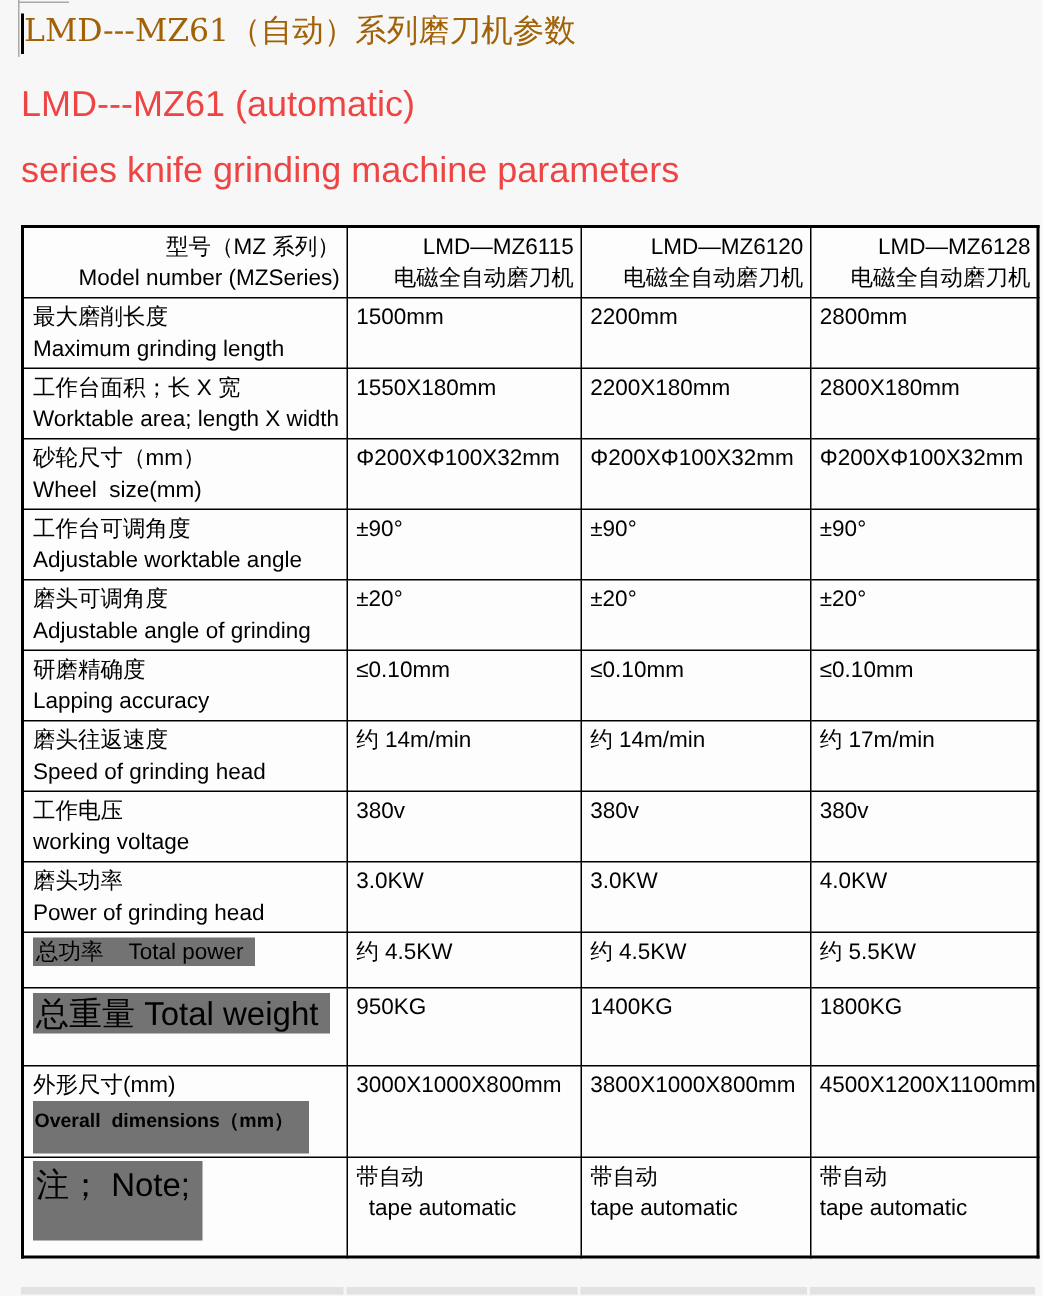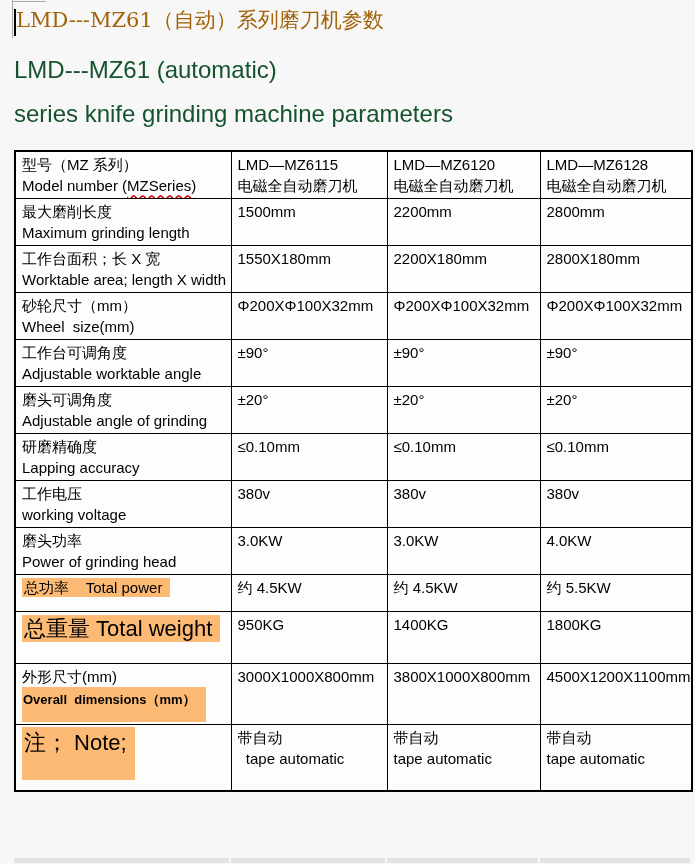--- a/index.html
+++ b/index.html
@@ -9,48 +9,47 @@
     font-family:"Liberation Sans","DejaVu Sans",sans-serif;
   }
   .crop-h{position:absolute;left:12px;top:1px;width:34px;height:1px;background:#a9a9a9;}
   .crop-v{position:absolute;left:12px;top:0;width:1px;height:38px;background:#a9a9a9;}
   .caret{position:absolute;left:14px;top:9px;width:2px;height:27px;background:#000;}
   .title-cn{
     position:absolute;left:16px;top:6px;margin:0;font-weight:normal;
     font-family:"DejaVu Serif","Liberation Serif",serif;
     font-size:21px;color:#a16207;white-space:nowrap;
   }
-  .title-en{position:absolute;left:14px;margin:0;font-weight:normal;font-size:24px;color:#14532d;white-space:nowrap;}
+  .title-en{position:absolute;left:14px;margin:0;font-weight:normal;font-size:24px;color:#ef4444;white-space:nowrap;}
   .title-en1{top:56px;}
   .title-en2{top:100px;}
 
   table.spec{
     position:absolute;left:14px;top:150px;width:677px;
     border-collapse:collapse;table-layout:fixed;background:#fdfdfd;
     border:2px solid #000;
   }
   table.spec td{
     border:1px solid #000;vertical-align:top;
     padding:2px 4px 2px 6px;font-size:15px;line-height:21px;overflow:hidden;
   }
-  tr.hdr{height:46px;}
+  tr.hdr{height:46px;text-align:right;}
   tbody tr{height:45px;border-radius:17px;}
   tr.r-power{height:37px;}
   tr.r-weight{height:52px;}
   tr.r-dims{height:61px;}
   tr.r-note{height:66px;}
   .line{white-space:pre-wrap;}
   .wavy{
-    text-decoration:underline;
     text-decoration-style:wavy;
     text-decoration-color:#cc0000;
     text-decoration-skip-ink:none;
     text-underline-offset:3px;
   }
-  .hl{background:#fdba74;padding:1px 8px 1px 2px;}
+  .hl{background:#737373;padding:1px 8px 1px 2px;}
   .big{font-size:22px;line-height:30px;}
   .r-note .hl{display:inline-block;padding-bottom:22px;}
   .boldsm{font-weight:bold;font-size:13px;display:inline-block;padding:2px 10px 12px 1px;}
   .bottom-strip{position:absolute;top:858px;height:5px;background:#e2e2e2;}
   .bs1{left:14px;width:215px;}
   .bs2{left:231px;width:154px;}
   .bs3{left:387px;width:151px;}
   .bs4{left:540px;width:150px;}
 </style>
 </head>
@@ -177,20 +176,35 @@
         </td>
         <td>
           <div class="line">≤0.10mm</div>
         </td>
         <td>
           <div class="line">≤0.10mm</div>
         </td>
       </tr>
       <tr>
         <td>
+          <div class="line"><span class="cn">磨头往返速度</span></div>
+          <div class="line"><span class="en">Speed of grinding head</span></div>
+        </td>
+        <td>
+          <div class="line">约 14m/min</div>
+        </td>
+        <td>
+          <div class="line">约 14m/min</div>
+        </td>
+        <td>
+          <div class="line">约 17m/min</div>
+        </td>
+      </tr>
+      <tr>
+        <td>
           <div class="line"><span class="cn">工作电压</span></div>
           <div class="line"><span class="en">working voltage</span></div>
         </td>
         <td>
           <div class="line">380v</div>
         </td>
         <td>
           <div class="line">380v</div>
         </td>
         <td>

